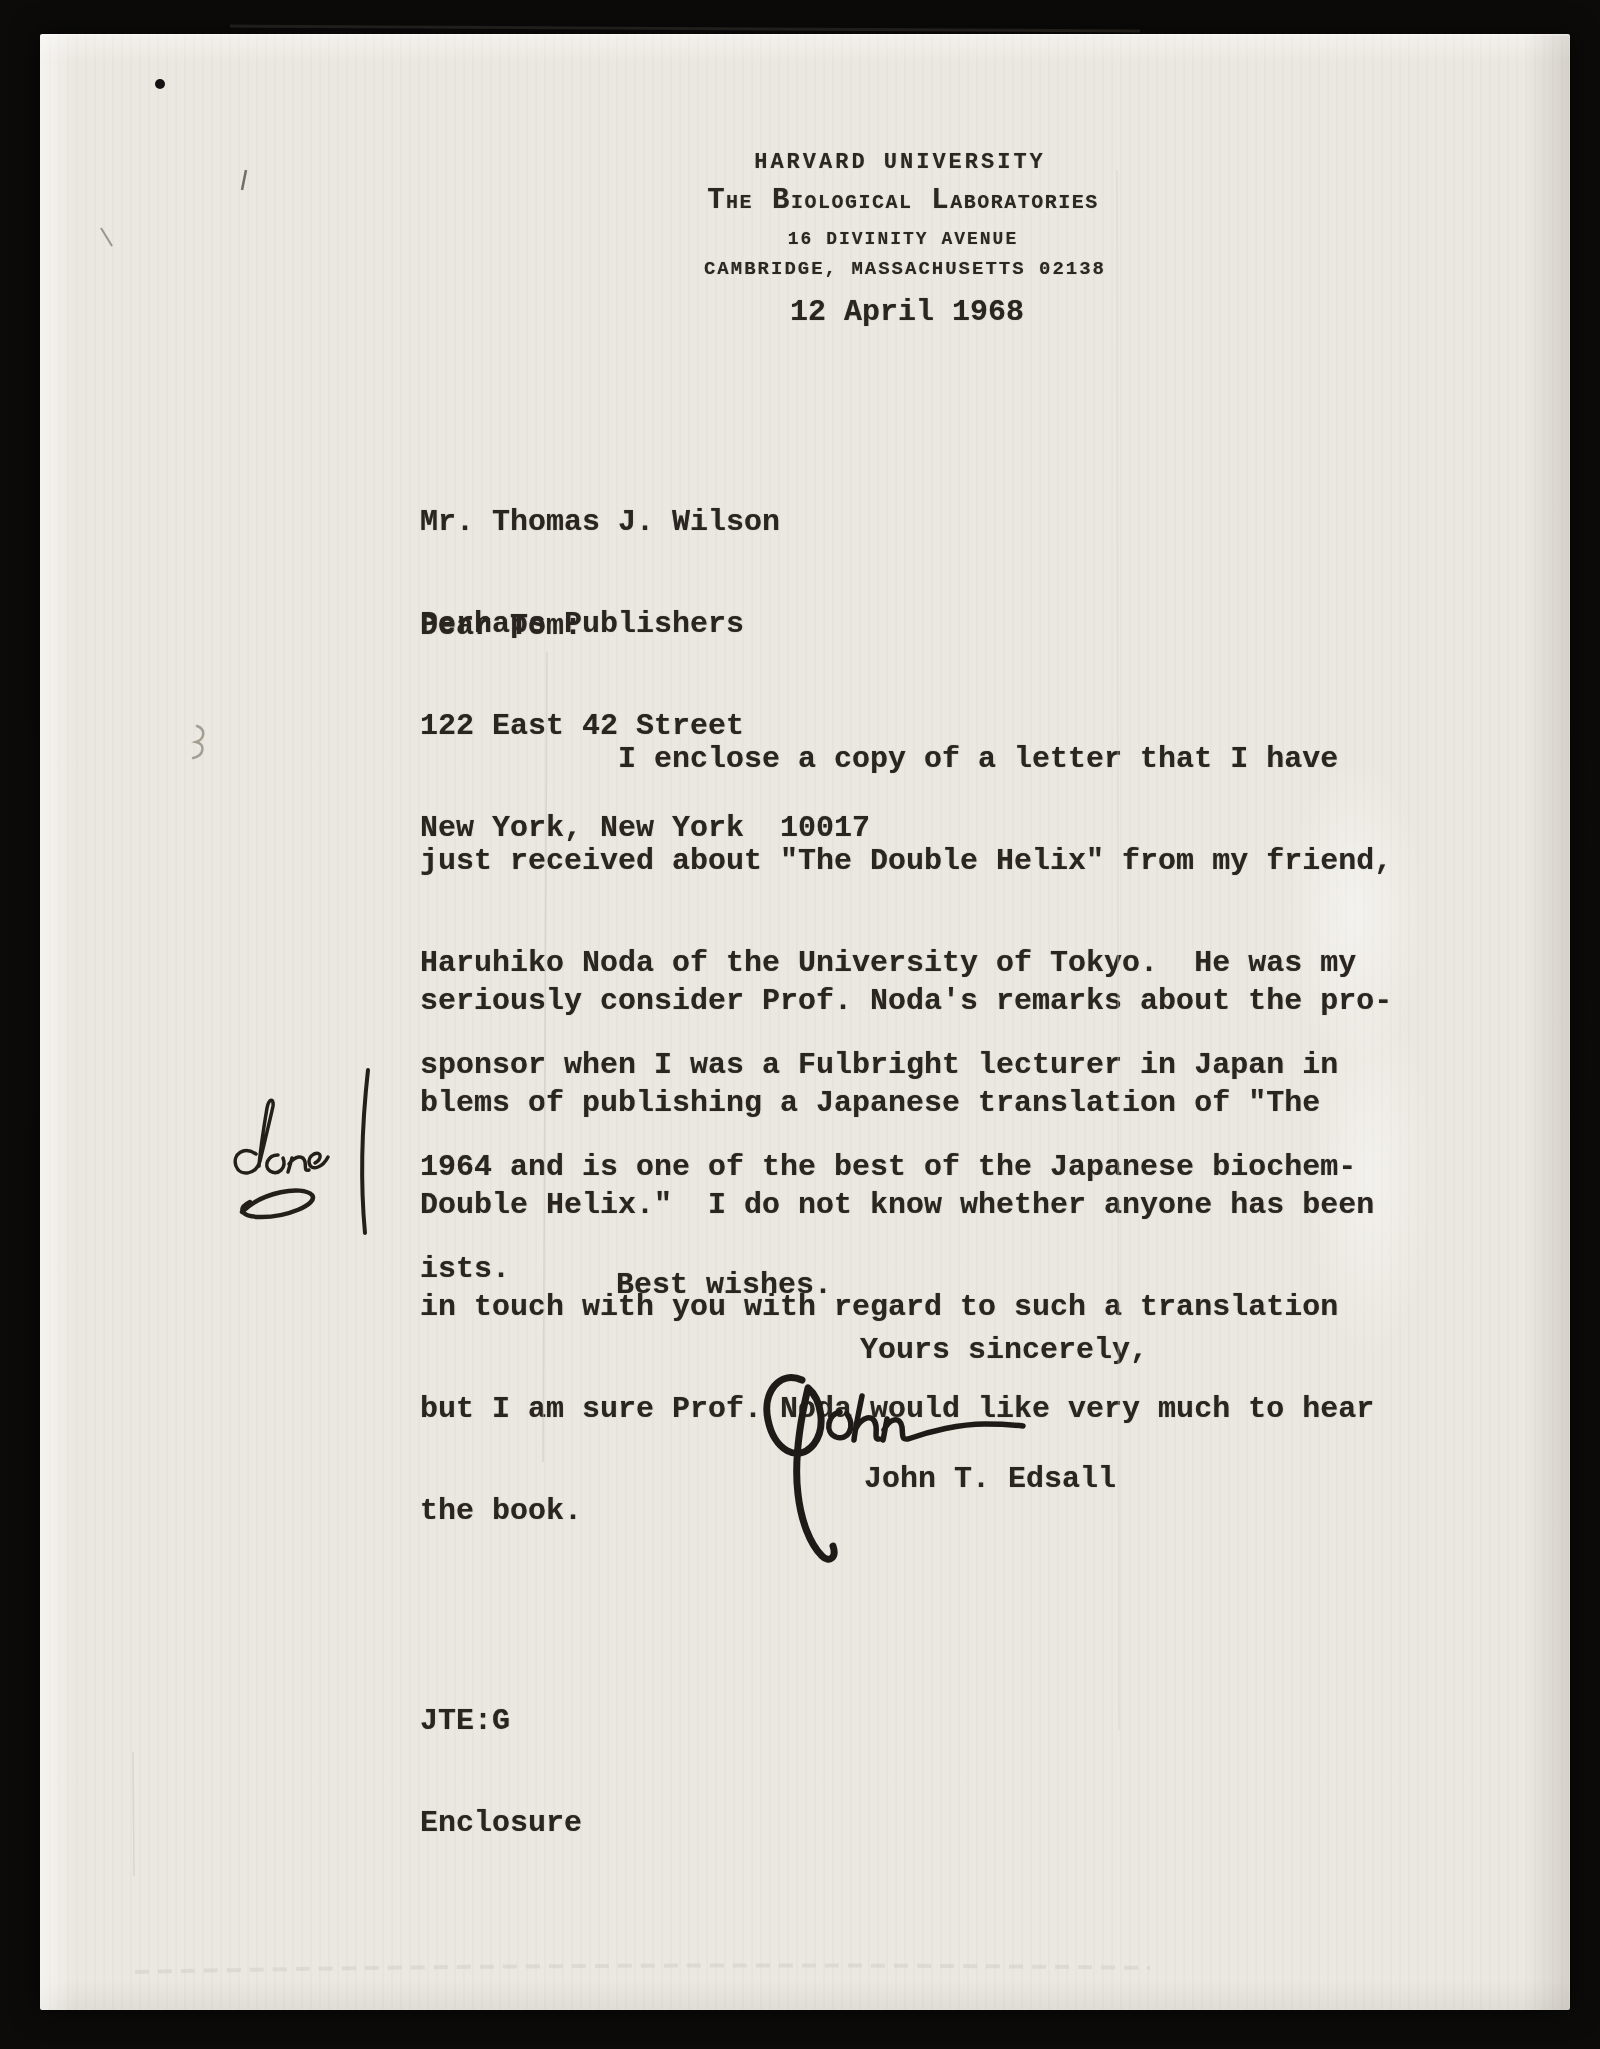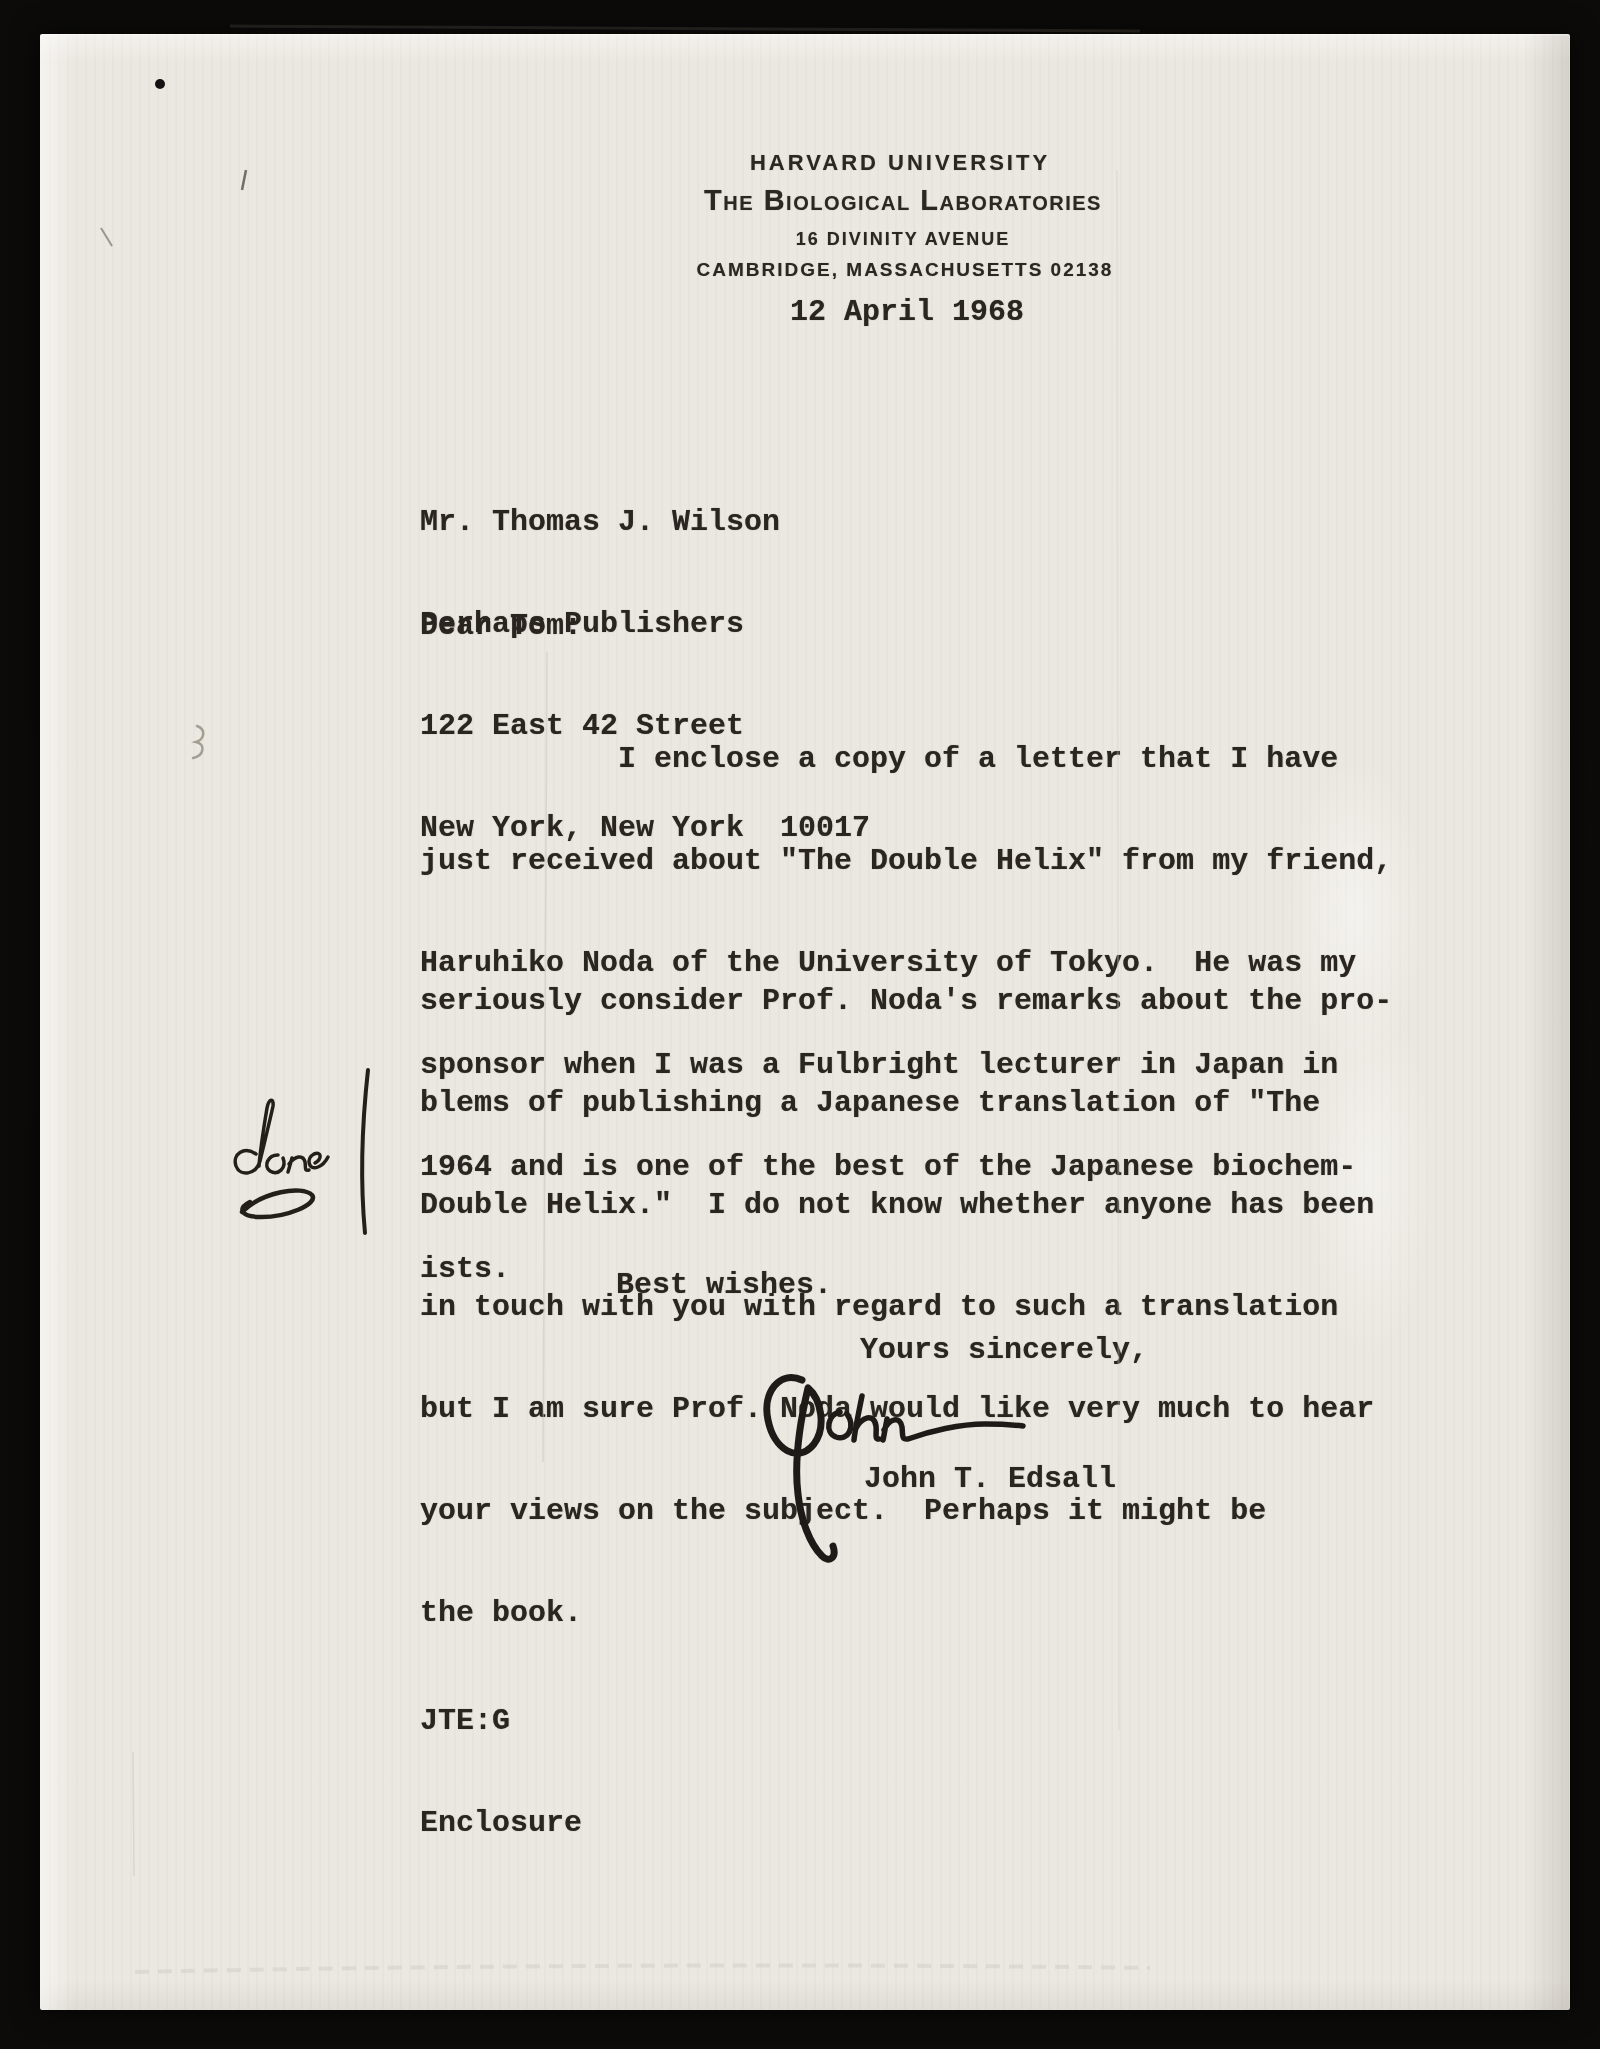--- a/index.html
+++ b/index.html
@@ -24,21 +24,21 @@
       linear-gradient(90deg, rgba(255,255,255,.5) 0px, rgba(255,255,255,0) 34px),
       linear-gradient(270deg, rgba(96,88,76,.16) 0px, rgba(96,88,76,0) 46px),
       linear-gradient(180deg, rgba(255,255,255,.4) 0px, rgba(255,255,255,0) 28px),
       linear-gradient(0deg, rgba(96,88,76,.08) 0px, rgba(96,88,76,0) 30px),
       repeating-linear-gradient(90deg, rgba(101,94,82,.03) 0 2px, rgba(255,255,255,0) 2px 9px);
     box-shadow: 0 0 28px rgba(0,0,0,.7), inset 0 1px 2px rgba(255,255,255,.55);
     border-radius:2px;
   }
   .lh{
     position:absolute;transform:translateX(-50%);
-    font-family:Liberation Sans, sans-serif;
+    font-family:Liberation Mono, monospace;
     font-weight:bold;color:#2b2824;white-space:nowrap;line-height:1;
     text-shadow:0 0 1px rgba(43,40,36,.4);
   }
   .lh1{left:900px;top:152px;font-size:22px;letter-spacing:3px;}
   .lh2{left:903px;top:186px;font-size:29px;letter-spacing:1.5px;font-variant:small-caps;}
   .lh3{left:903px;top:230px;font-size:18px;letter-spacing:2px;}
   .lh4{left:905px;top:260px;font-size:19px;letter-spacing:2px;}
   .mono{
     position:absolute;
     font-family:"Liberation Mono","DejaVu Sans Mono",monospace;
@@ -79,21 +79,20 @@
   <div>1964 and is one of the best of the Japanese biochem-</div>
   <div>ists.</div>
 </div>
 
 <div class="mono" style="left:420px;top:916px;">
   <div>seriously consider Prof. Noda's remarks about the pro-</div>
   <div>blems of publishing a Japanese translation of "The</div>
   <div>Double Helix."  I do not know whether anyone has been</div>
   <div>in touch with you with regard to such a translation</div>
   <div>but I am sure Prof. Noda would like very much to hear</div>
-  <div>your views on the subject.  Perhaps it might be</div>
   <div>the book.</div>
 </div>
 
 <div class="mono" style="left:616px;top:1268px;">Best wishes.</div>
 <div class="mono" style="left:860px;top:1333px;">Yours sincerely,</div>
 <div class="mono" style="left:864px;top:1462px;">John T. Edsall</div>
 
 <div class="mono" style="left:420px;top:1636px;">
   <div>JTE:G</div>
   <div>Enclosure</div>

